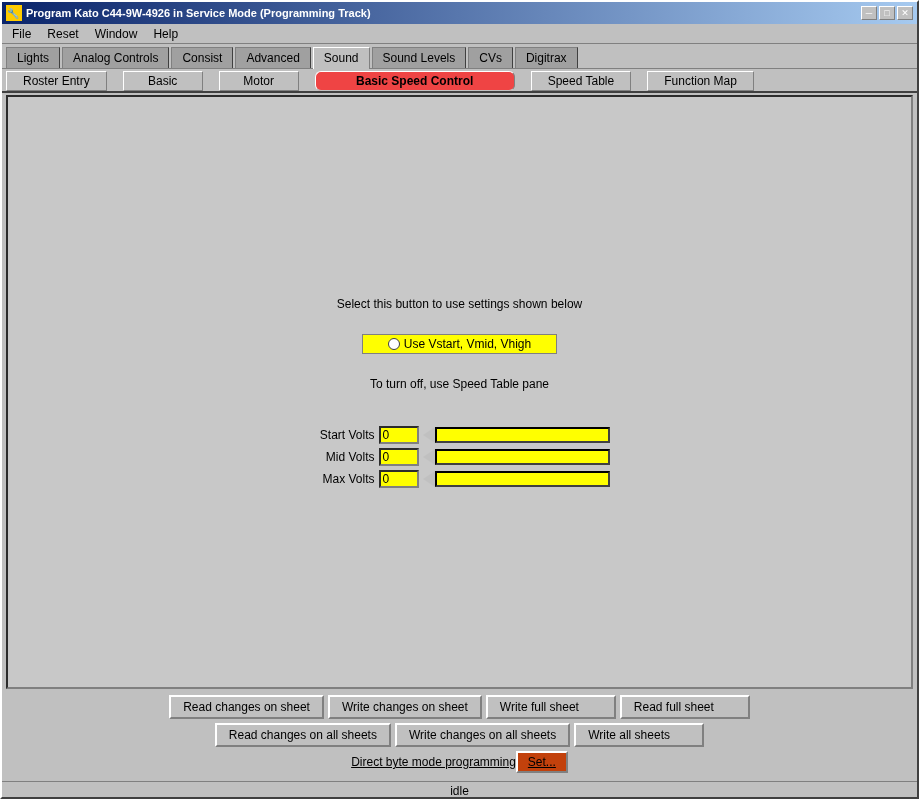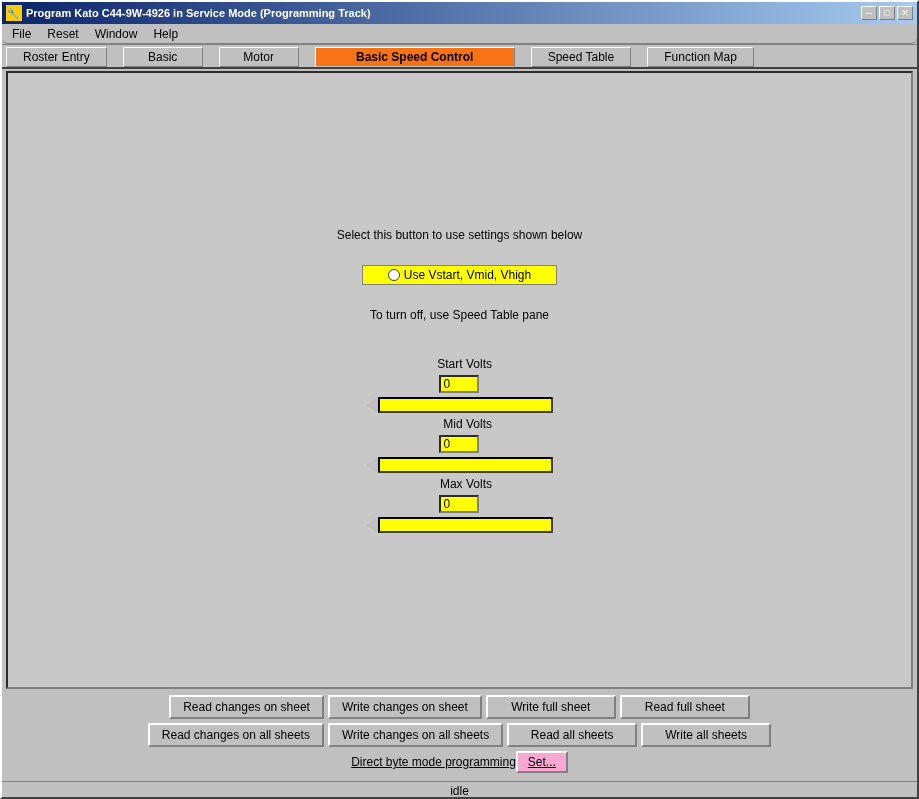--- a/index.html
+++ b/index.html
@@ -60,21 +60,20 @@
 
     
     .menu-bar {
       background: #c0c0c0;
       border-bottom: 1px solid #808080;
       display: flex;
       padding: 2px 4px;
       gap: 4px;
       height: 20px;
       align-items: center;
-      border-radius: 6px;
     }
     .menu-item {
       padding: 1px 6px;
       font-size: 12px;
       cursor: pointer;
     }
 
     
     .window-content {
       background: #c0c0c0;
@@ -124,23 +123,24 @@
       padding: 2px 16px;
       background: #c0c0c0;
       border: 1px solid;
       border-color: #ffffff #808080 #808080 #ffffff;
       cursor: pointer;
       font-size: 12px;
       min-width: 80px;
       text-align: center;
     }
     .sub-tab.active {
-      background: #f97316;
+      background: #ef4444;
       border-bottom-color: #c0c0c0;
       font-weight: bold;
+      border-radius: 6px;
     }
 
     
     .main-area {
       flex: 1;
       background: #c8c8c8;
       border: 2px inset #808080;
       margin: 2px 4px;
       display: flex;
       flex-direction: column;
@@ -193,21 +193,20 @@
       display: flex;
       flex-direction: column;
       gap: 4px;
       margin-top: 16px;
     }
 
     .volt-row {
       display: flex;
       align-items: center;
       gap: 4px;
-      flex-direction: column;
     }
 
     .volt-label {
       width: 65px;
       text-align: right;
       font-size: 12px;
     }
 
     .volt-input {
       width: 40px;
@@ -247,39 +246,39 @@
     }
 
     .btn {
       padding: 3px 12px;
       background: #c0c0c0;
       border: 2px solid;
       border-color: #ffffff #808080 #808080 #ffffff;
       font-size: 12px;
       cursor: pointer;
       min-width: 130px;
-      text-align: center;
+      text-align: left;
     }
 
     .direct-byte-row {
       display: flex;
       justify-content: center;
       align-items: center;
       gap: 0;
       margin-bottom: 4px;
       text-decoration: underline;
     }
 
     .direct-byte-label {
       font-size: 12px;
     }
 
     .set-btn {
       padding: 2px 10px;
-      background: #f9a8d4;
+      background: #c2410c;
       border: 2px solid;
       border-color: #ffffff #808080 #808080 #ffffff;
       font-size: 12px;
       cursor: pointer;
     }
 
     
     .status-bar {
       background: #c0c0c0;
       border-top: 1px solid #808080;
@@ -317,20 +316,30 @@
 
   <div class="menu-bar">
     <span class="menu-item">File</span>
     <span class="menu-item">Reset</span>
     <span class="menu-item">Window</span>
     <span class="menu-item">Help</span>
   </div>
 
   <div class="window-content">
 
+    <div class="tab-bar">
+      <div class="tab">Lights</div>
+      <div class="tab">Analog Controls</div>
+      <div class="tab">Consist</div>
+      <div class="tab">Advanced</div>
+      <div class="tab active">Sound</div>
+      <div class="tab">Sound Levels</div>
+      <div class="tab">CVs</div>
+      <div class="tab">Digitrax</div>
+    </div>
 
     <div class="sub-tab-bar">
       <div class="sub-tab">Roster Entry</div>
       <div class="sub-tab">Basic</div>
       <div class="sub-tab">Motor</div>
       <div class="sub-tab active" style="flex: 1; max-width: 200px;">Basic Speed Control</div>
       <div class="sub-tab">Speed Table</div>
       <div class="sub-tab">Function Map</div>
     </div>
 
@@ -382,21 +391,20 @@
     <div class="bottom-buttons">
       <div class="button-row">
         <button class="btn">Read changes on sheet</button>
         <button class="btn">Write changes on sheet</button>
         <button class="btn">Write full sheet</button>
         <button class="btn">Read full sheet</button>
       </div>
       <div class="button-row">
         <button class="btn">Read changes on all sheets</button>
         <button class="btn">Write changes on all sheets</button>
-        <button class="btn">Read all sheets</button>
         <button class="btn">Write all sheets</button>
       </div>
       <div class="direct-byte-row">
         <span class="direct-byte-label">Direct byte mode programming</span>
         <button class="set-btn">Set...</button>
       </div>
     </div>
 
     <div class="status-bar">
       <span>idle</span>

